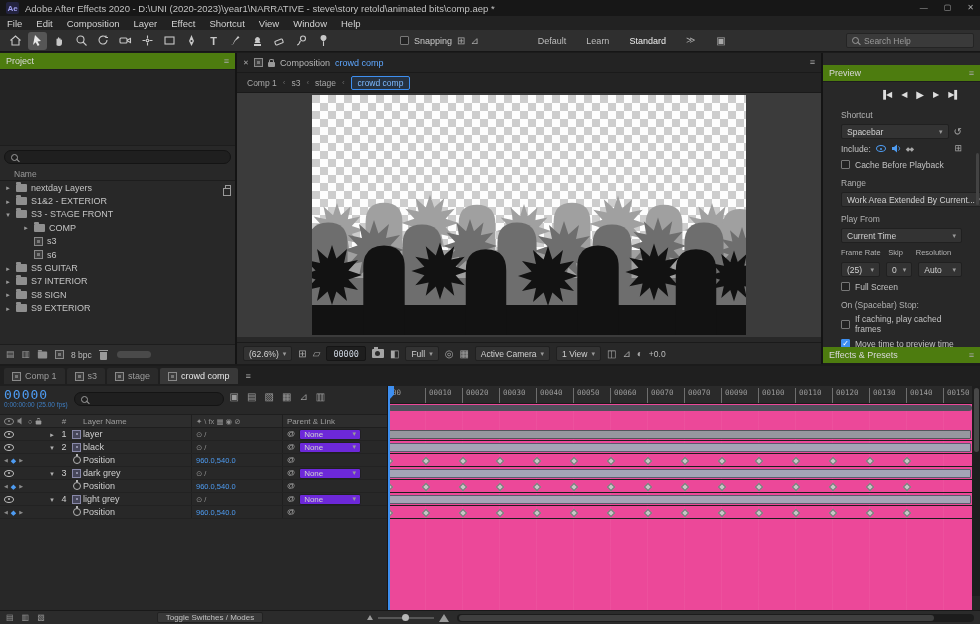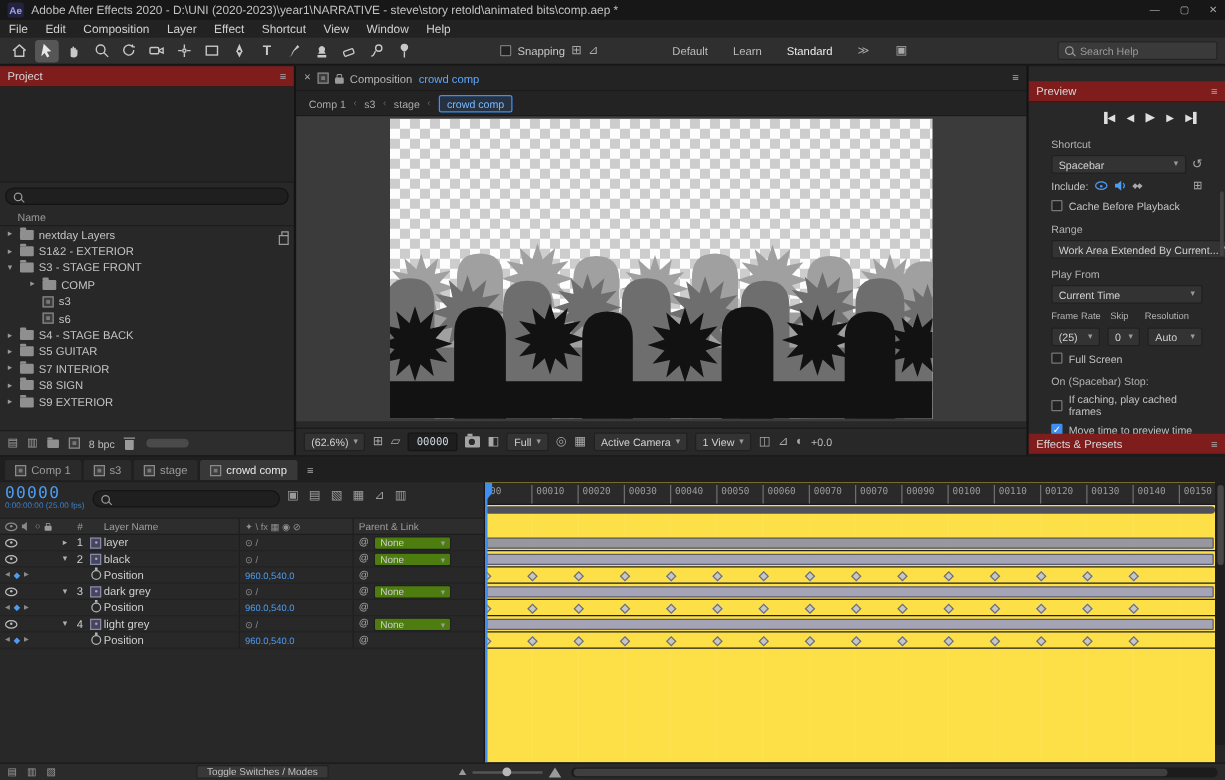--- a/index.html
+++ b/index.html
@@ -87,21 +87,21 @@
 .workspaces{display:flex;align-items:center;gap:20px;margin-left:56px;font-size:9px;color:#bdbdbd}
 .workspaces .active-ws{color:#eee}
 .help-search{margin-left:auto;display:flex;align-items:center;gap:5px;background:#3a3a3a;border:1px solid #242424;border-radius:2px;height:15px;width:128px;padding:0 5px;color:#9a9a9a;font-size:8.5px}
 
 
 .main{position:absolute;left:0;top:53px;width:980px;height:311px;background:#141414}
 .panel{position:absolute;top:0;bottom:0;background:#282828}
 .project-panel{left:0;width:235px}
 .viewer-panel{left:237px;width:584px}
 .right-panel{left:823px;width:157px}
-.panel-header{height:17px;background:#7f1d1d;display:flex;align-items:center;justify-content:space-between;padding:0 6px;font-size:9px;color:#d8d8d8;border-bottom:1px solid #1d1d1d}
+.panel-header{height:17px;background:#4d7c0f;display:flex;align-items:center;justify-content:space-between;padding:0 6px;font-size:9px;color:#d8d8d8;border-bottom:1px solid #1d1d1d}
 
 
 .pj-preview{height:76px;background:#242424;border-bottom:1px solid #1d1d1d}
 .pj-search{margin:4px;height:14px;background:#1f1f1f;border:1px solid #141414;border-radius:7px;display:flex;align-items:center;gap:4px;padding:0 6px}
 .pj-colhead{height:13px;display:flex;align-items:center;padding:0 14px;color:#9a9a9a;border-bottom:1px solid #1d1d1d;font-size:8.5px}
 .prow{height:13.4px;display:flex;align-items:center;gap:4px;padding:0 4px;color:#c4c4c4;font-size:9px;white-space:nowrap}
 .prow .tw{width:8px;font-size:7px;color:#9a9a9a;flex:none;text-align:center}
 .prow.indent{padding-left:22px}
 .pj-bottombar{position:absolute;left:0;right:0;bottom:0;height:20px;background:#2d2d2d;border-top:1px solid #1d1d1d;display:flex;align-items:center;gap:7px;padding:0 6px;font-size:9px}
 .pj-bottombar .g{font-size:9px;color:#9a9a9a}
@@ -153,24 +153,24 @@
 .tl-tbicons .g{font-size:10px;color:#9a9a9a}
 .tl-colhead{height:14px;background:#2d2d2d;border-top:1px solid #1e1e1e;border-bottom:1px solid #1e1e1e;display:flex;align-items:center;font-size:8px;color:#9e9e9e}
 .col-av{width:46px;display:flex;align-items:center;gap:3px;padding-left:4px;flex:none}
 .col-tw{width:12px;flex:none;text-align:center;font-size:7px;color:#b0b0b0}
 .col-num{width:12px;flex:none;text-align:center}
 .col-icon{width:13px;flex:none;display:flex;justify-content:center}
 .col-name{flex:1;overflow:hidden;white-space:nowrap}
 .col-switch{width:92px;flex:none;font-size:7.5px;color:#8f8f8f;border-left:1px solid #1f1f1f;border-right:1px solid #1f1f1f;height:100%;display:flex;align-items:center;padding-left:4px;white-space:nowrap;overflow:hidden}
 .col-parent{width:104px;flex:none;display:flex;align-items:center;gap:4px;padding:0 4px}
 .tl-row{height:13px;display:flex;align-items:center;font-size:9px;color:#cfcfcf;border-bottom:1px solid #222}
-.tl-row .pdrop{width:62px;height:11px;background:#4d7c0f;border:1px solid #202020;border-radius:2px;display:flex;align-items:flex-end;justify-content:space-between;padding:0 4px;font-size:8px}
+.tl-row .pdrop{width:62px;height:11px;background:#6d28d9;border:1px solid #202020;border-radius:2px;display:flex;align-items:flex-start;justify-content:space-between;padding:0 4px;font-size:8px}
 .prop-name{color:#cfcfcf}
 .prop-val{color:#4e9cf2;padding-left:4px}
-.tl-right{position:absolute;left:388px;right:8px;top:0;bottom:0;background:#fde047;overflow:hidden}
+.tl-right{position:absolute;left:388px;right:8px;top:0;bottom:0;background:#ec4899;overflow:hidden}
 .tl-right::before{content:"";position:absolute;left:0;right:0;top:18px;bottom:0;background:repeating-linear-gradient(90deg,rgba(255,255,255,.045) 0 1px,transparent 1px 37px);pointer-events:none}
 .ruler{position:relative;height:18px;background:#2a2a2a;border-bottom:1px solid #1a1a1a;overflow:hidden}
 .tick{position:absolute;top:2px;height:15px;border-left:1px solid #6e6e6e;padding-left:3px;font-family:"DejaVu Sans Mono",monospace;font-size:7.5px;color:#9c9c9c;line-height:10px;white-space:nowrap}
 .workarea{position:absolute;top:19px;left:0;right:0;height:6px;background:#50505c;border-radius:3px}
 .track-row{position:absolute;left:0;right:0;height:13px;border-bottom:1px solid #1e1e1e}
 .lbar{position:absolute;left:1px;right:1px;top:2px;height:9px;background:#a4a4b6;border:1px solid #5b5b6e;border-radius:1px}
 .lbar.grey{background:#97979f;border-color:#55555c}
 .kf{position:absolute;top:3.5px;width:6px;height:6px;background:#c6c6c6;border:1px solid #707070;transform:rotate(45deg)}
 .cti{position:absolute;left:0;top:0;bottom:0;width:2px;background:#3e8ff0;z-index:6}
 .cti-head{position:absolute;left:-4px;top:0;width:10px;height:14px;background:#3e8ff0;clip-path:polygon(0 0,100% 0,100% 60%,50% 100%,0 60%)}
@@ -353,25 +353,20 @@
           </div>
         <div class="prow indent">
             <span class="tw"></span>
             <span class="compicon"></span>
             <span>s3</span>
           </div>
         <div class="prow indent">
             <span class="tw"></span>
             <span class="compicon"></span>
             <span>s6</span>
-          </div>
-        <div class="prow">
-            <span class="tw g g-twc"></span>
-            <span class="folder"></span>
-            <span>S4 - STAGE BACK</span>
           </div>
         <div class="prow">
             <span class="tw g g-twc"></span>
             <span class="folder"></span>
             <span>S5 GUITAR</span>
           </div>
         <div class="prow">
             <span class="tw g g-twc"></span>
             <span class="folder"></span>
             <span>S7 INTERIOR</span>

